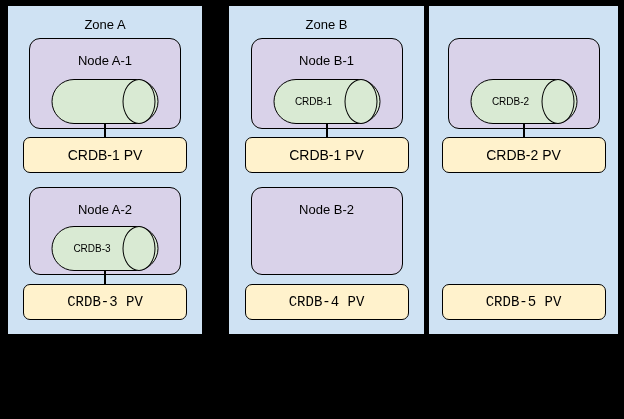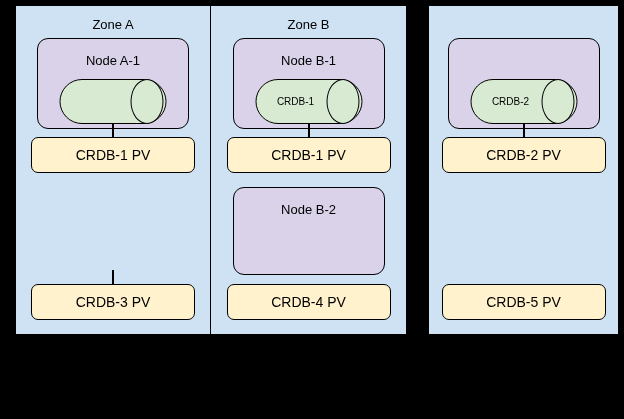--- a/index.html
+++ b/index.html
@@ -8,22 +8,22 @@
     position: relative; width: 624px; height: 419px;
     background: var(--canvas-bg, #000000);
     font-family: "Liberation Sans", sans-serif;
     color: #000; overflow: hidden;
   }
   .zone {
     position: absolute; top: 5px; height: 330px;
     background: var(--zone-bg, #cfe2f3);
     border: 1.5px solid var(--border, #000);
   }
-  .zone-a { left: 15px;   width: 196px; }
-  .zone-b { left: 210px; width: 197px; }
+  .zone-a { left: 7px;   width: 196px; }
+  .zone-b { left: 228px; width: 197px; }
   .zone-c { left: 428px; width: 191px; }
   .zone-title {
     position: absolute; top: 11px; left: 0; right: 0;
     text-align: center; font-size: 13px;
   }
   .node {
     position: absolute; left: 50%; transform: translateX(-50%);
     width: 152px;
     background: var(--node-bg, #d9d2e9);
     border: 1px solid var(--border, #000);
@@ -58,21 +58,21 @@
     position: absolute; left: 50%; transform: translateX(-50%);
     width: 164px; height: 36px;
     background: var(--pv-bg, #fff2cc);
     border: 1px solid var(--border, #000);
     border-radius: 7px;
     display: flex; align-items: center; justify-content: center;
     font-size: 14px;
     z-index: 1;
   }
   .pv-1 { top: 131px; }
-  .pv-2 { top: 278px; }
+  .pv-2 { top: 278px; font-family: Liberation Mono, monospace; }
   .link {
     position: absolute; left: 50%; transform: translateX(-50%);
     width: 2px; background: var(--border, #000); z-index: 3;
   }
   .link-1 { top: 117px; height: 14px; }
   .link-2 { top: 264px; height: 14px; }
 </style>
 </head>
 <body>
 
@@ -85,20 +85,27 @@
       <div class="node-title">Node A-1</div>
       <div class="pod">
         <span class="pod-cap"></span>
       </div>
     </div>
     <div class="link link-1"></div>
     <div class="pv pv-1">
       <span>CRDB-1 PV</span>
     </div>
 
+    <div class="node node-2">
+      <div class="node-title">Node A-2</div>
+      <div class="pod">
+        <span class="pod-cap"></span>
+        <span class="pod-label">CRDB-3</span>
+      </div>
+    </div>
     <div class="link link-2"></div>
     <div class="pv pv-2">
       <span>CRDB-3 PV</span>
     </div>
   </section>
 
   <section class="zone zone-b">
     <div class="zone-title">Zone B</div>
 
     <div class="node node-1">

